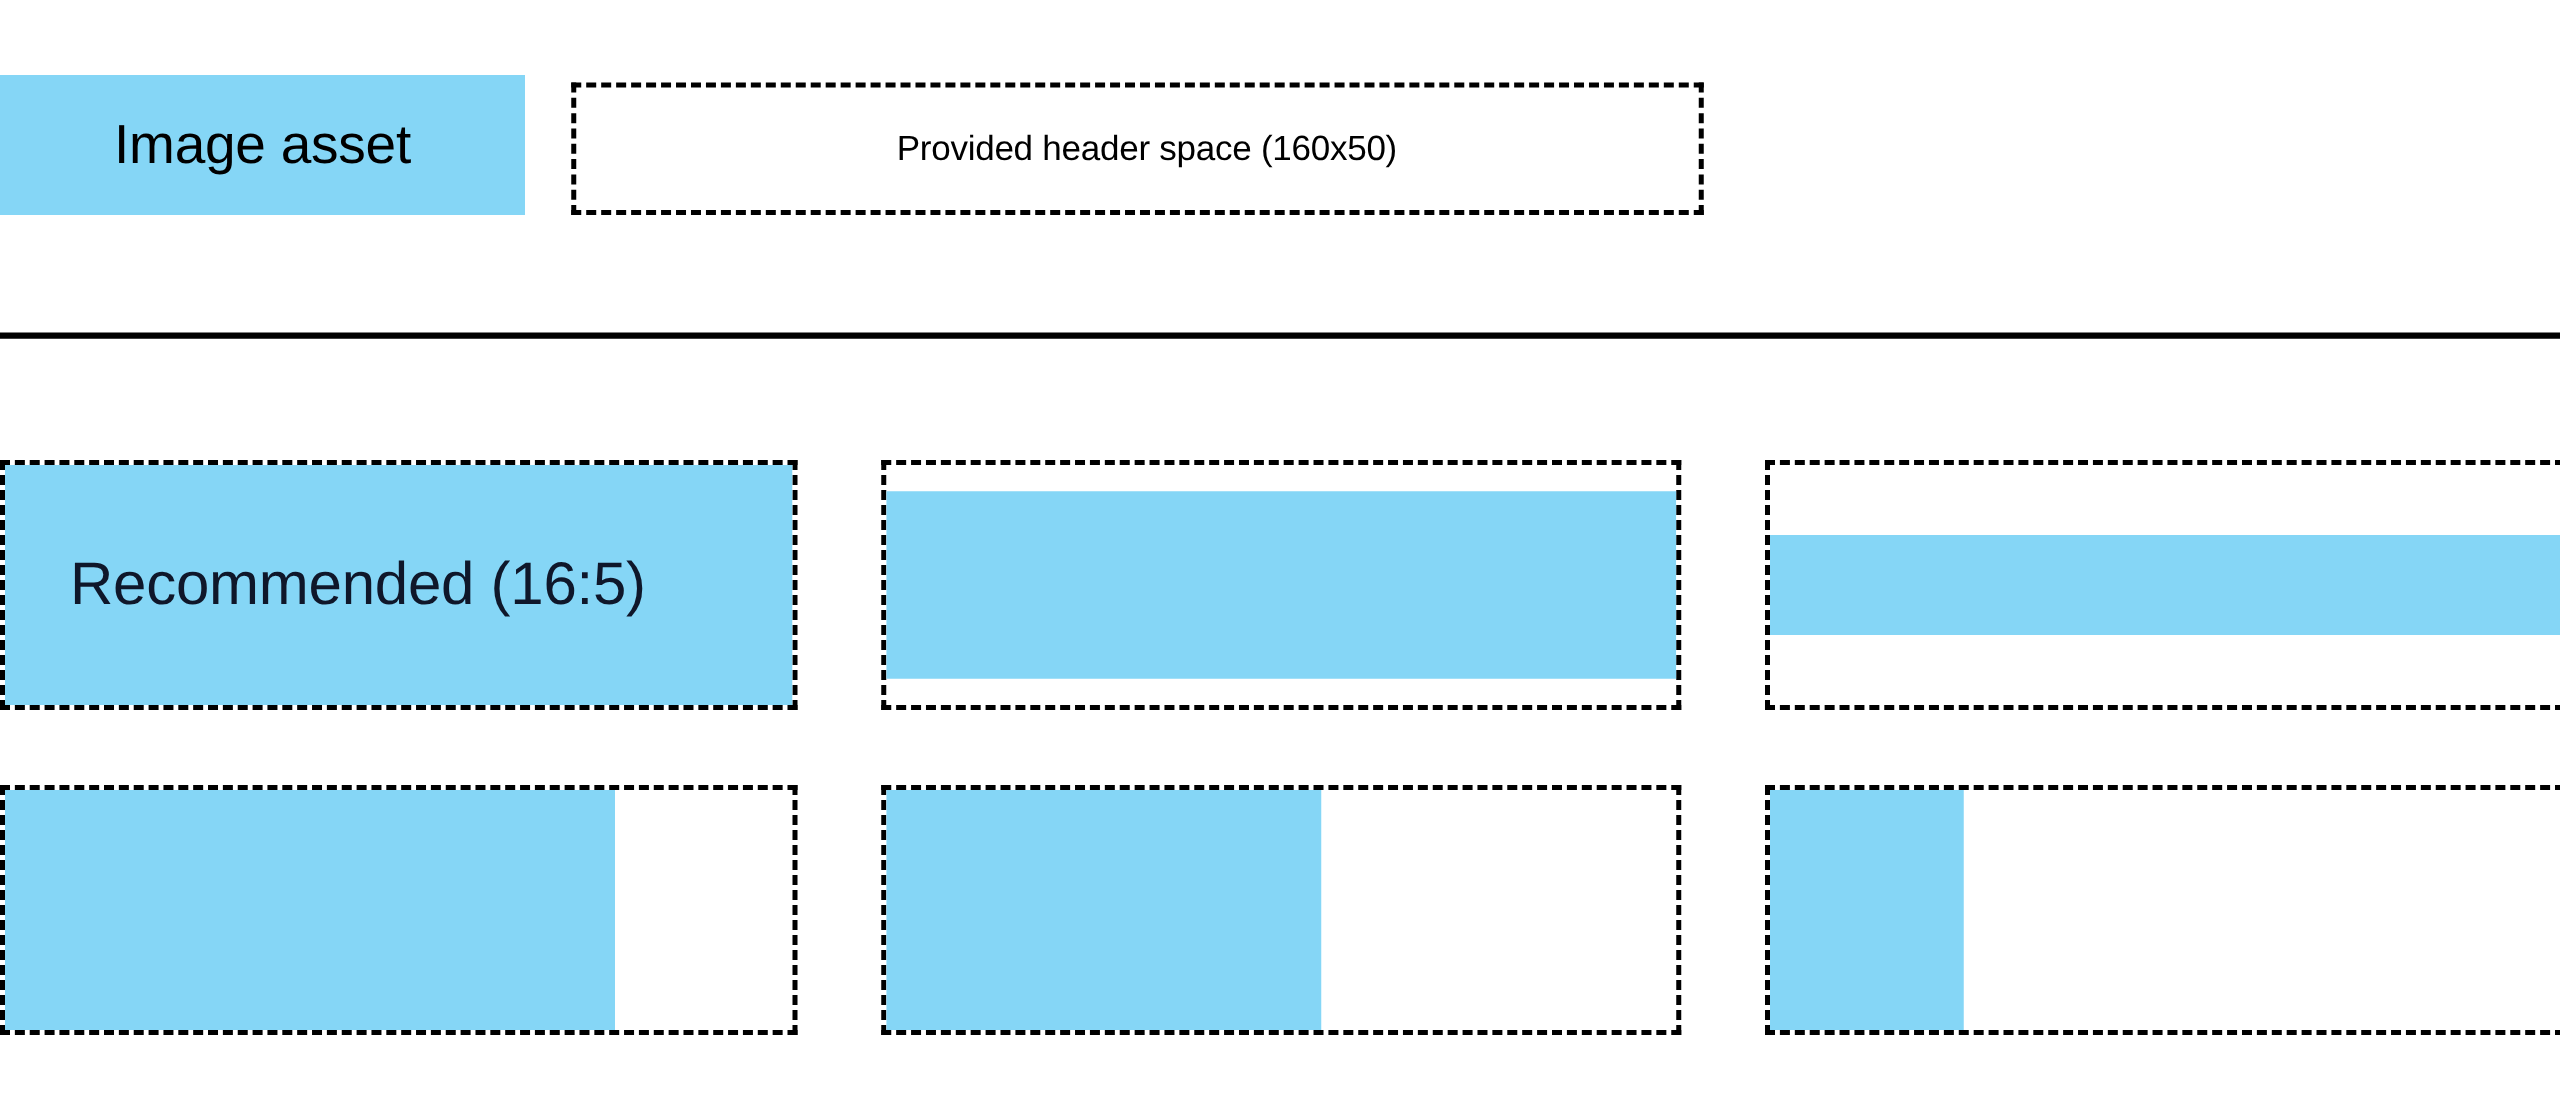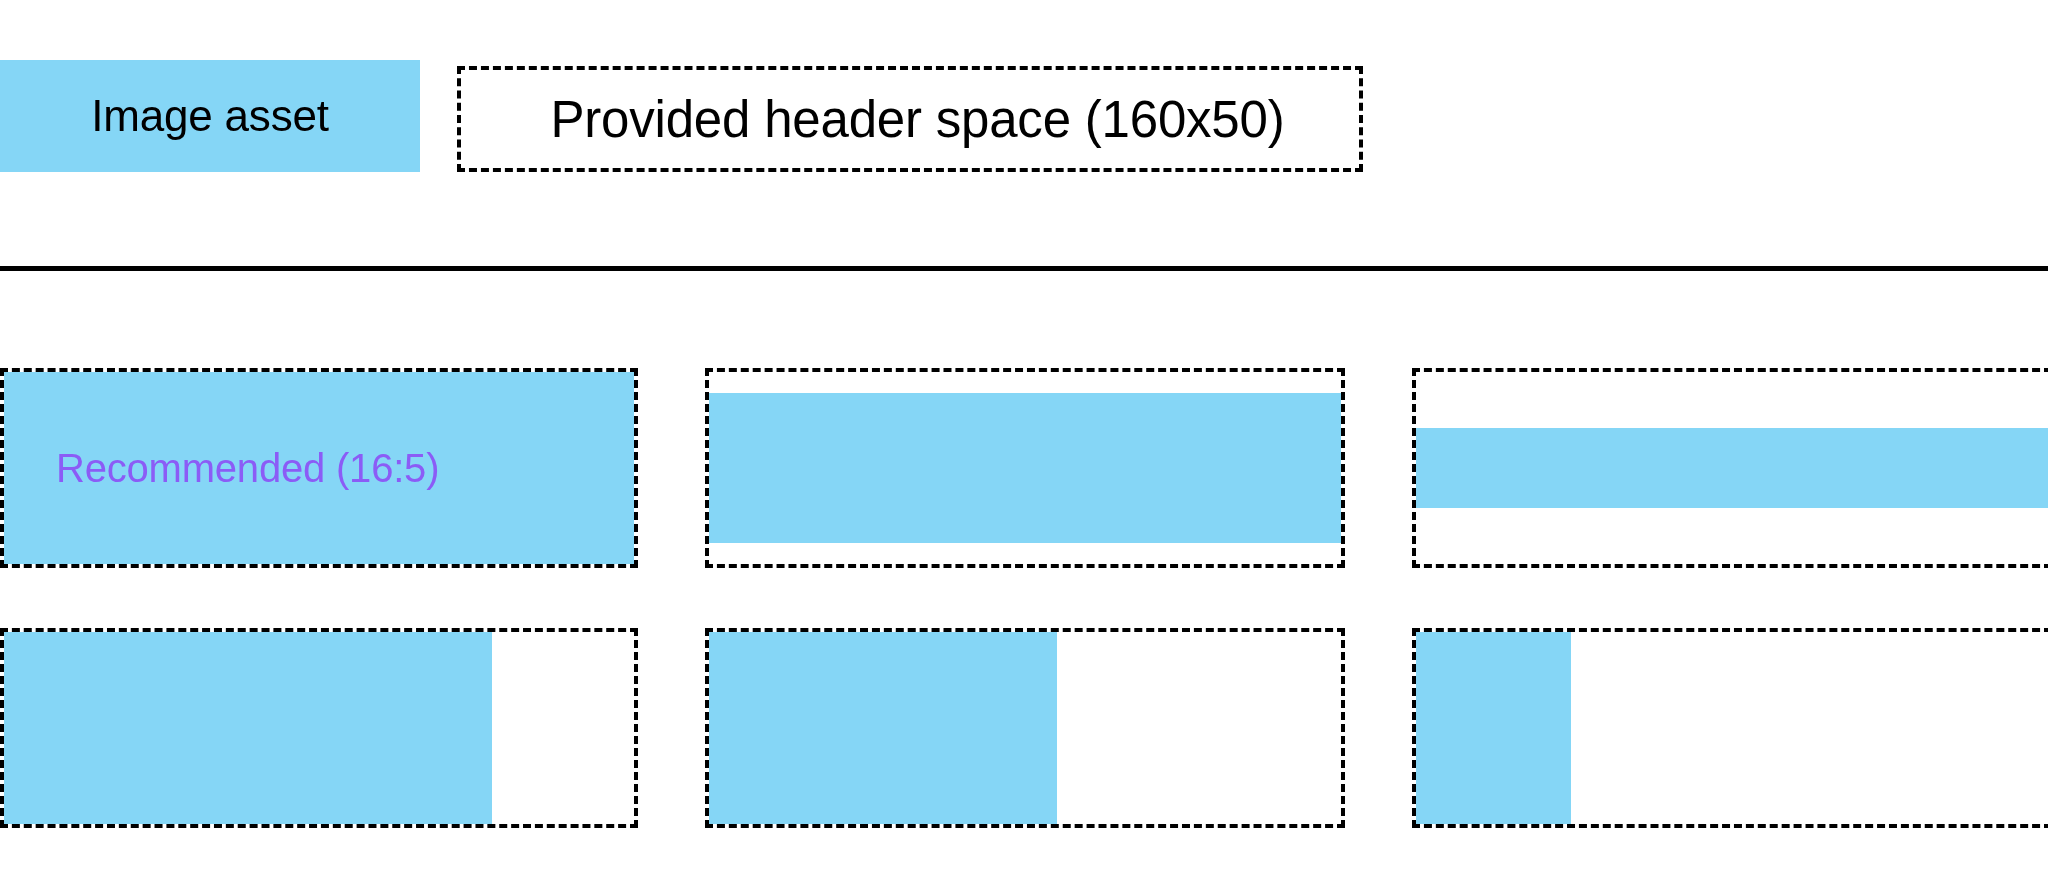--- a/index.html
+++ b/index.html
@@ -56,21 +56,21 @@
     width: 906px;
     height: 106px;
     box-sizing: border-box;
     border: 4px dashed #000000;
     background: #ffffff;
     display: flex;
     align-items: center;
     justify-content: center;
   }
   .header-space-label {
-    font-size: 51px;
+    font-size: 28px;
     line-height: 1;
     color: #000000;
     letter-spacing: -0.2px;
     white-space: nowrap;
     margin-left: 15px;
   }
 
   .divider {
     position: absolute;
     left: 0;
@@ -132,23 +132,23 @@
   .fill-w55 { left: 0; top: 0; width: 55%;   height: 100%; }
   .fill-w31 { left: 0; top: 0; width: 24.5%; height: 100%; }
 
   .slot-label {
     position: absolute;
     left: 52px;
     top: 0;
     height: 100%;
     display: flex;
     align-items: center;
-    font-size: 40px;
+    font-size: 48px;
     line-height: 1;
-    color: #8b5cf6;
+    color: #0f172a;
     letter-spacing: -0.2px;
     white-space: nowrap;
     z-index: 2;
   }
 </style>
 </head>
 <body>
 
 <div id="canvas">
 

